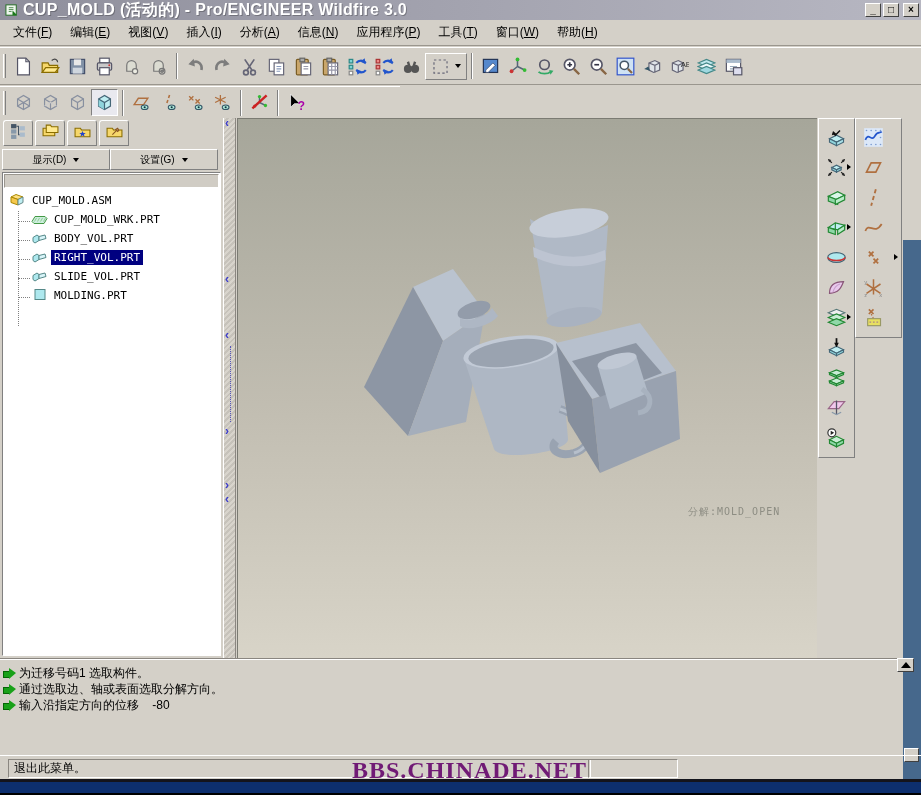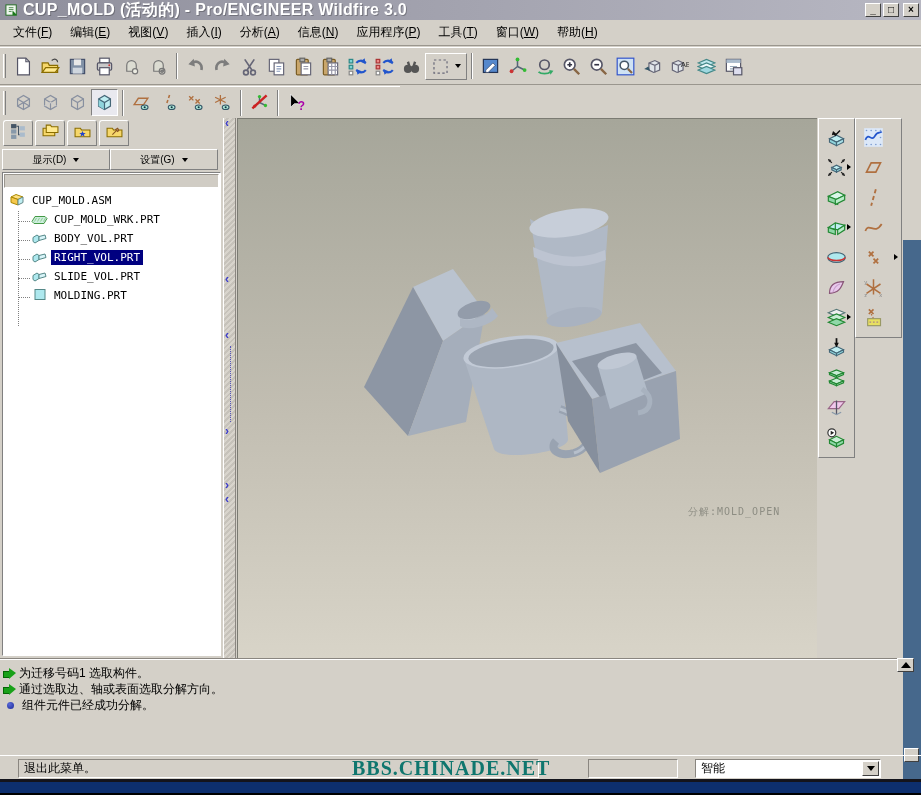--- a/index.html
+++ b/index.html
@@ -123,34 +123,34 @@
     background:#19a119;border:1px solid #056605;border-right:none;}
   .barrow::after{content:"";position:absolute;left:7px;top:0;width:0;height:0;
     border-left:7px solid #19a119;border-top:5px solid transparent;border-bottom:6px solid transparent;}
 
   
   .statusbar{position:absolute;left:0;top:755px;width:921px;height:24px;
     border-top:1px solid #fff;}
   .scell{position:absolute;top:3px;height:19px;border:1px solid;
     border-color:#8a8680 #fff #fff #8a8680;font-size:12px;
     display:flex;align-items:center;padding:0 5px;}
-  .scell.c1{left:18px;width:521px;}
+  .scell.c1{left:8px;width:583px;}
   .scell.c2{left:588px;width:90px;}
   .scell.c3{left:681px;width:218px;border:none;}
   .combo{position:absolute;left:14px;top:0;width:186px;height:19px;background:#fff;
     border:1px solid;border-color:#8a8680 #fff #fff #8a8680;display:flex;align-items:center;}
   .combo .val{flex:1;font-size:12px;padding-left:5px;}
   .combo .drop{width:17px;height:15px;margin-right:1px;background:#d4d0c8;
     border:1px solid;border-color:#fff #404040 #404040 #fff;
     display:flex;align-items:center;justify-content:center;}
   .combo .drop i{width:0;height:0;border-top:5px solid #000;
     border-left:4px solid transparent;border-right:4px solid transparent;}
   .watermark{position:absolute;left:352px;top:757px;z-index:30;
-    font-family:"Liberation Serif",serif;font-weight:bold;font-size:20px;
-    color:#0f766e;letter-spacing:1px;}
+    font-family:"Liberation Serif",serif;font-weight:bold;font-size:24px;
+    color:#701a75;letter-spacing:1px;}
   .band1{position:absolute;left:0;top:779px;width:921px;height:3px;background:#14141c;}
   .band2{position:absolute;left:0;top:782px;width:921px;height:11px;background:#0d2f6e;}
   .band3{position:absolute;left:0;top:793px;width:921px;height:2px;background:#000;}
 </style>
 </head>
 <body>
 
 <div class="app">
 
   <div class="titlebar">
@@ -862,35 +862,27 @@
 
   <div class="edgestrip"></div>
   <div class="scrollup">
       <i></i>
     </div>
   <div class="cornerbtn"></div>
 
   <div class="msgarea" id="msgarea">
       <div class="msgline"><span class="barrow"></span><span>为迁移号码1 选取构件。</span></div>
       <div class="msgline"><span class="barrow"></span><span>通过选取边、轴或表面选取分解方向。</span></div>
-      <div class="msgline"><span class="bdot"></span><span>组件元件已经成功分解。</span></div>
+      <div class="msgline"><span class="barrow"></span><span>输入沿指定方向的位移    -80</span></div>
     </div>
 
   <div class="statusbar">
     <div class="scell c1">
       <span>退出此菜单。</span>
     </div>
     <div class="scell c2"></div>
-    <div class="scell c3">
-      <div class="combo">
-        <span class="val">智能</span>
-        <span class="drop">
-            <i></i>
-          </span>
-      </div>
-    </div>
   </div>
 
   <div class="watermark">BBS.CHINADE.NET</div>
   <div class="band1"></div>
   <div class="band2"></div>
   <div class="band3"></div>
 </div>
 
 </body></html>

